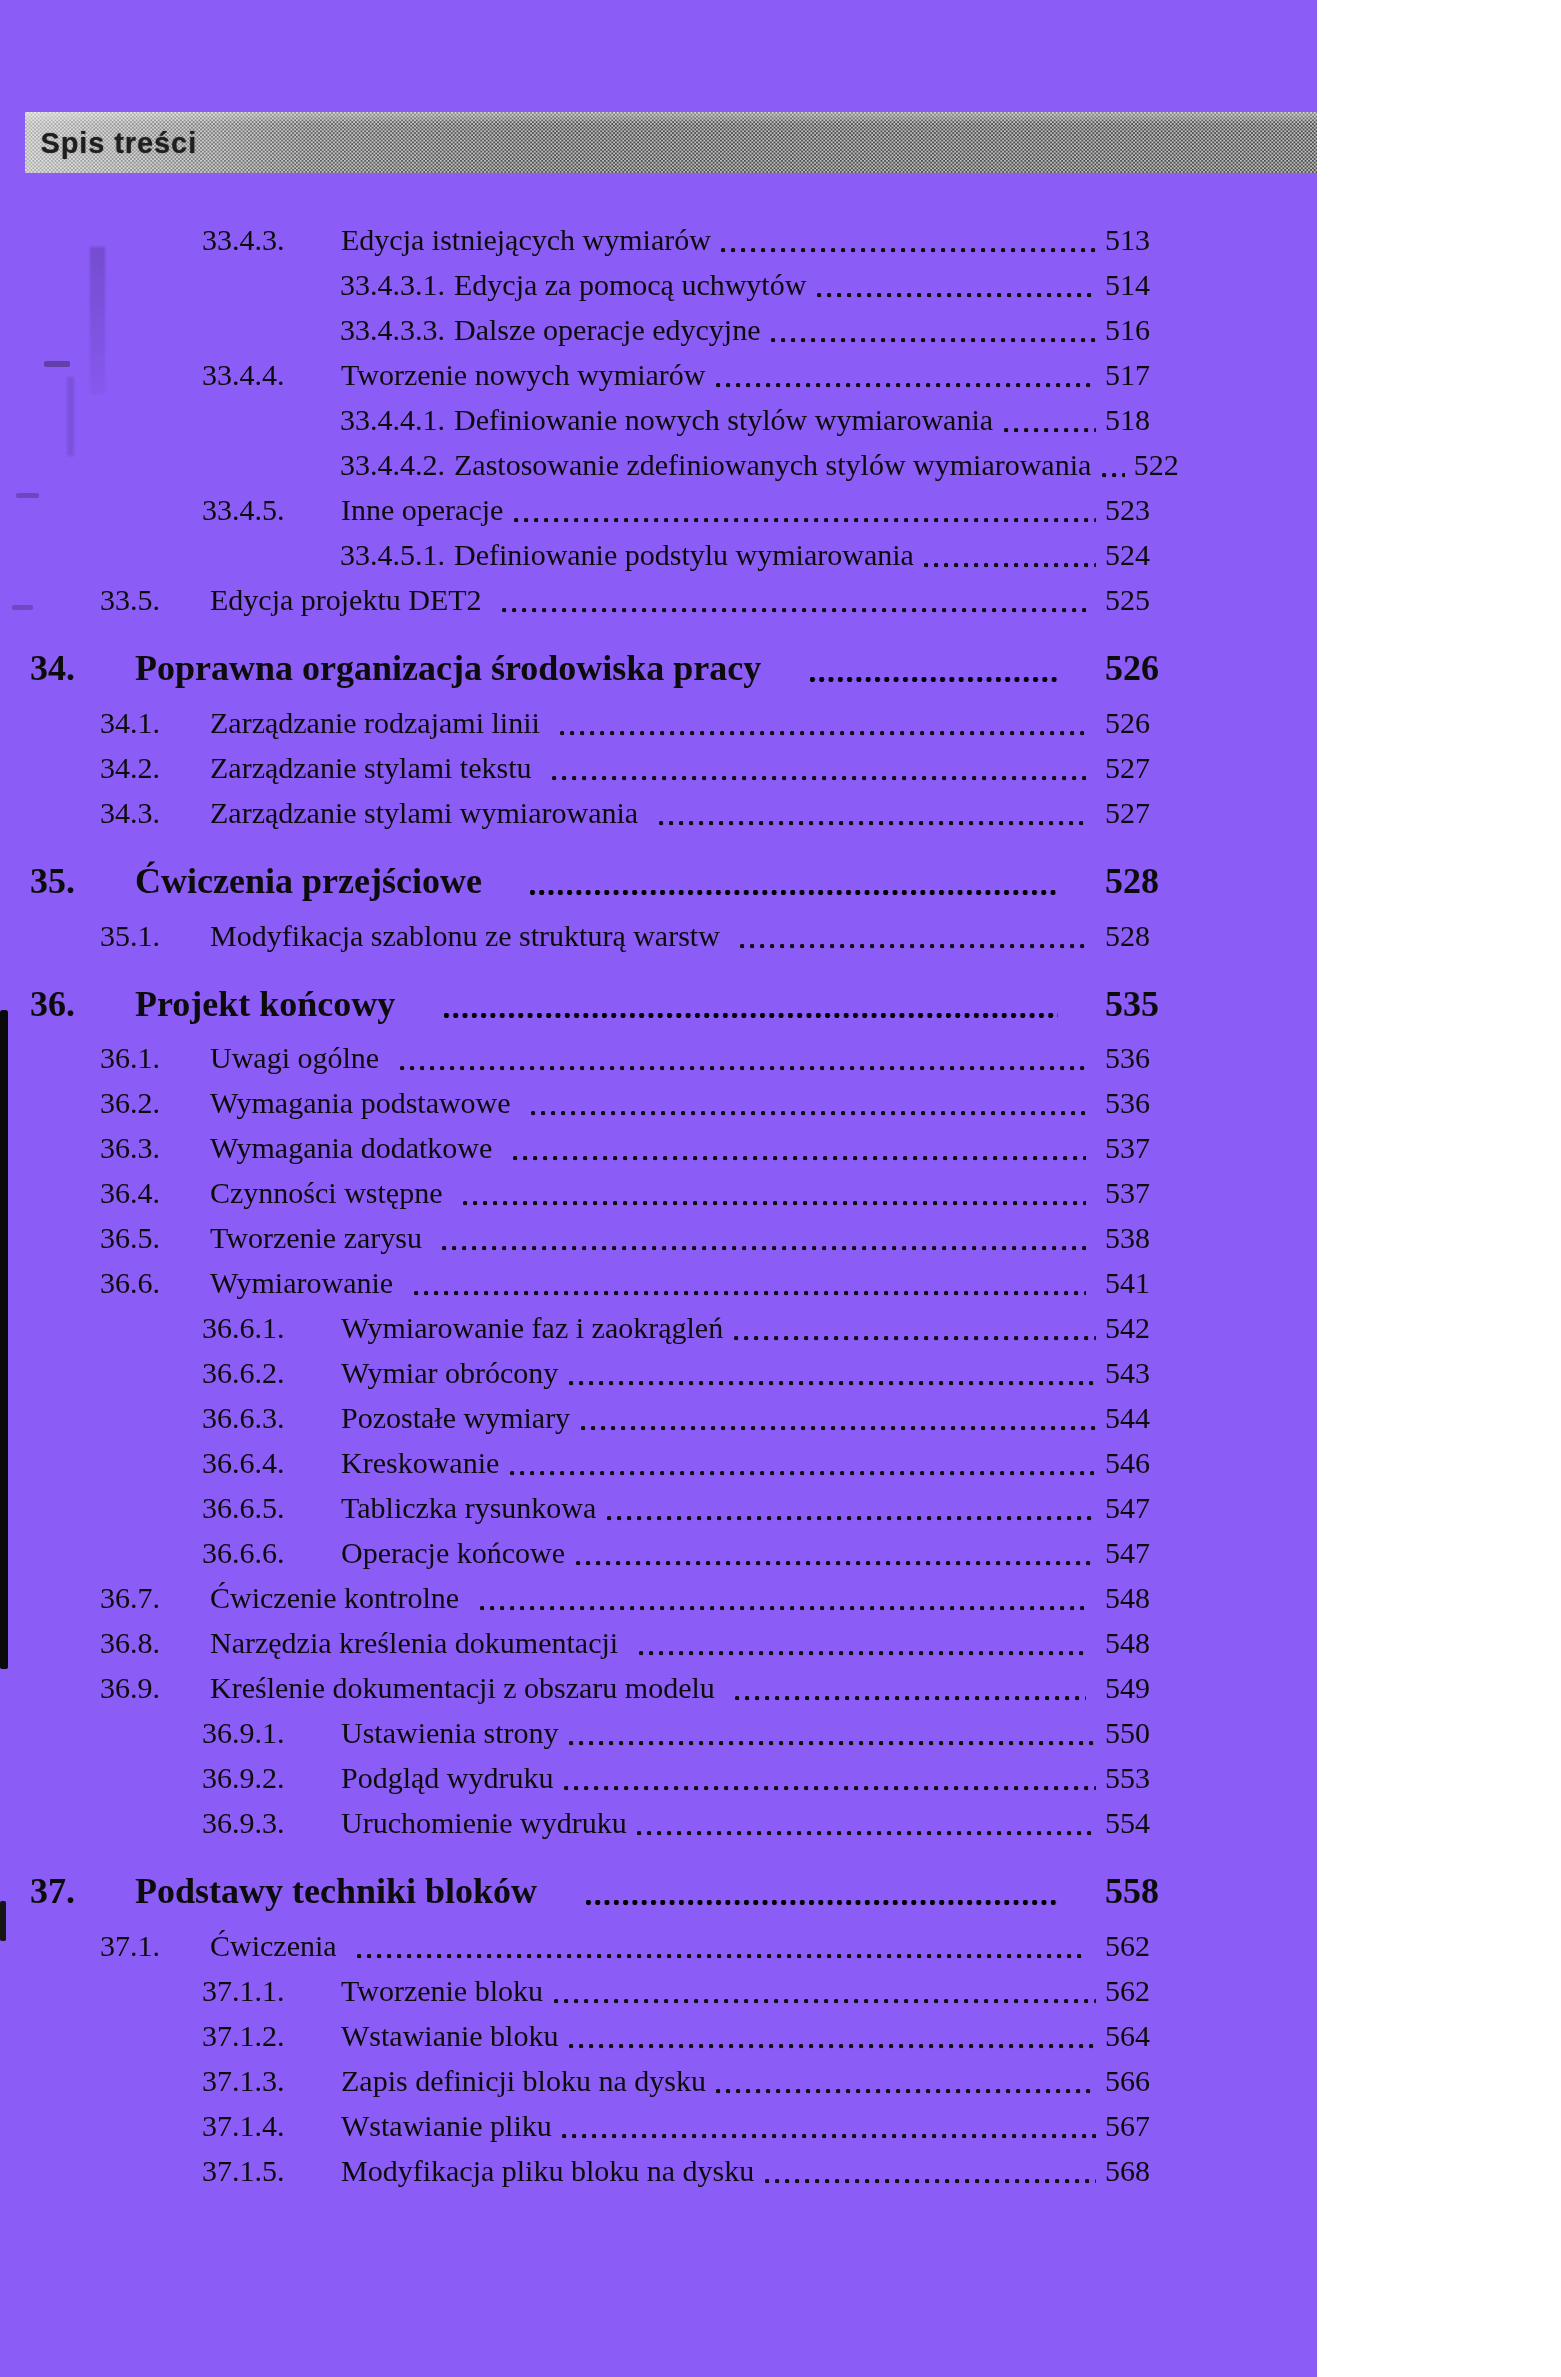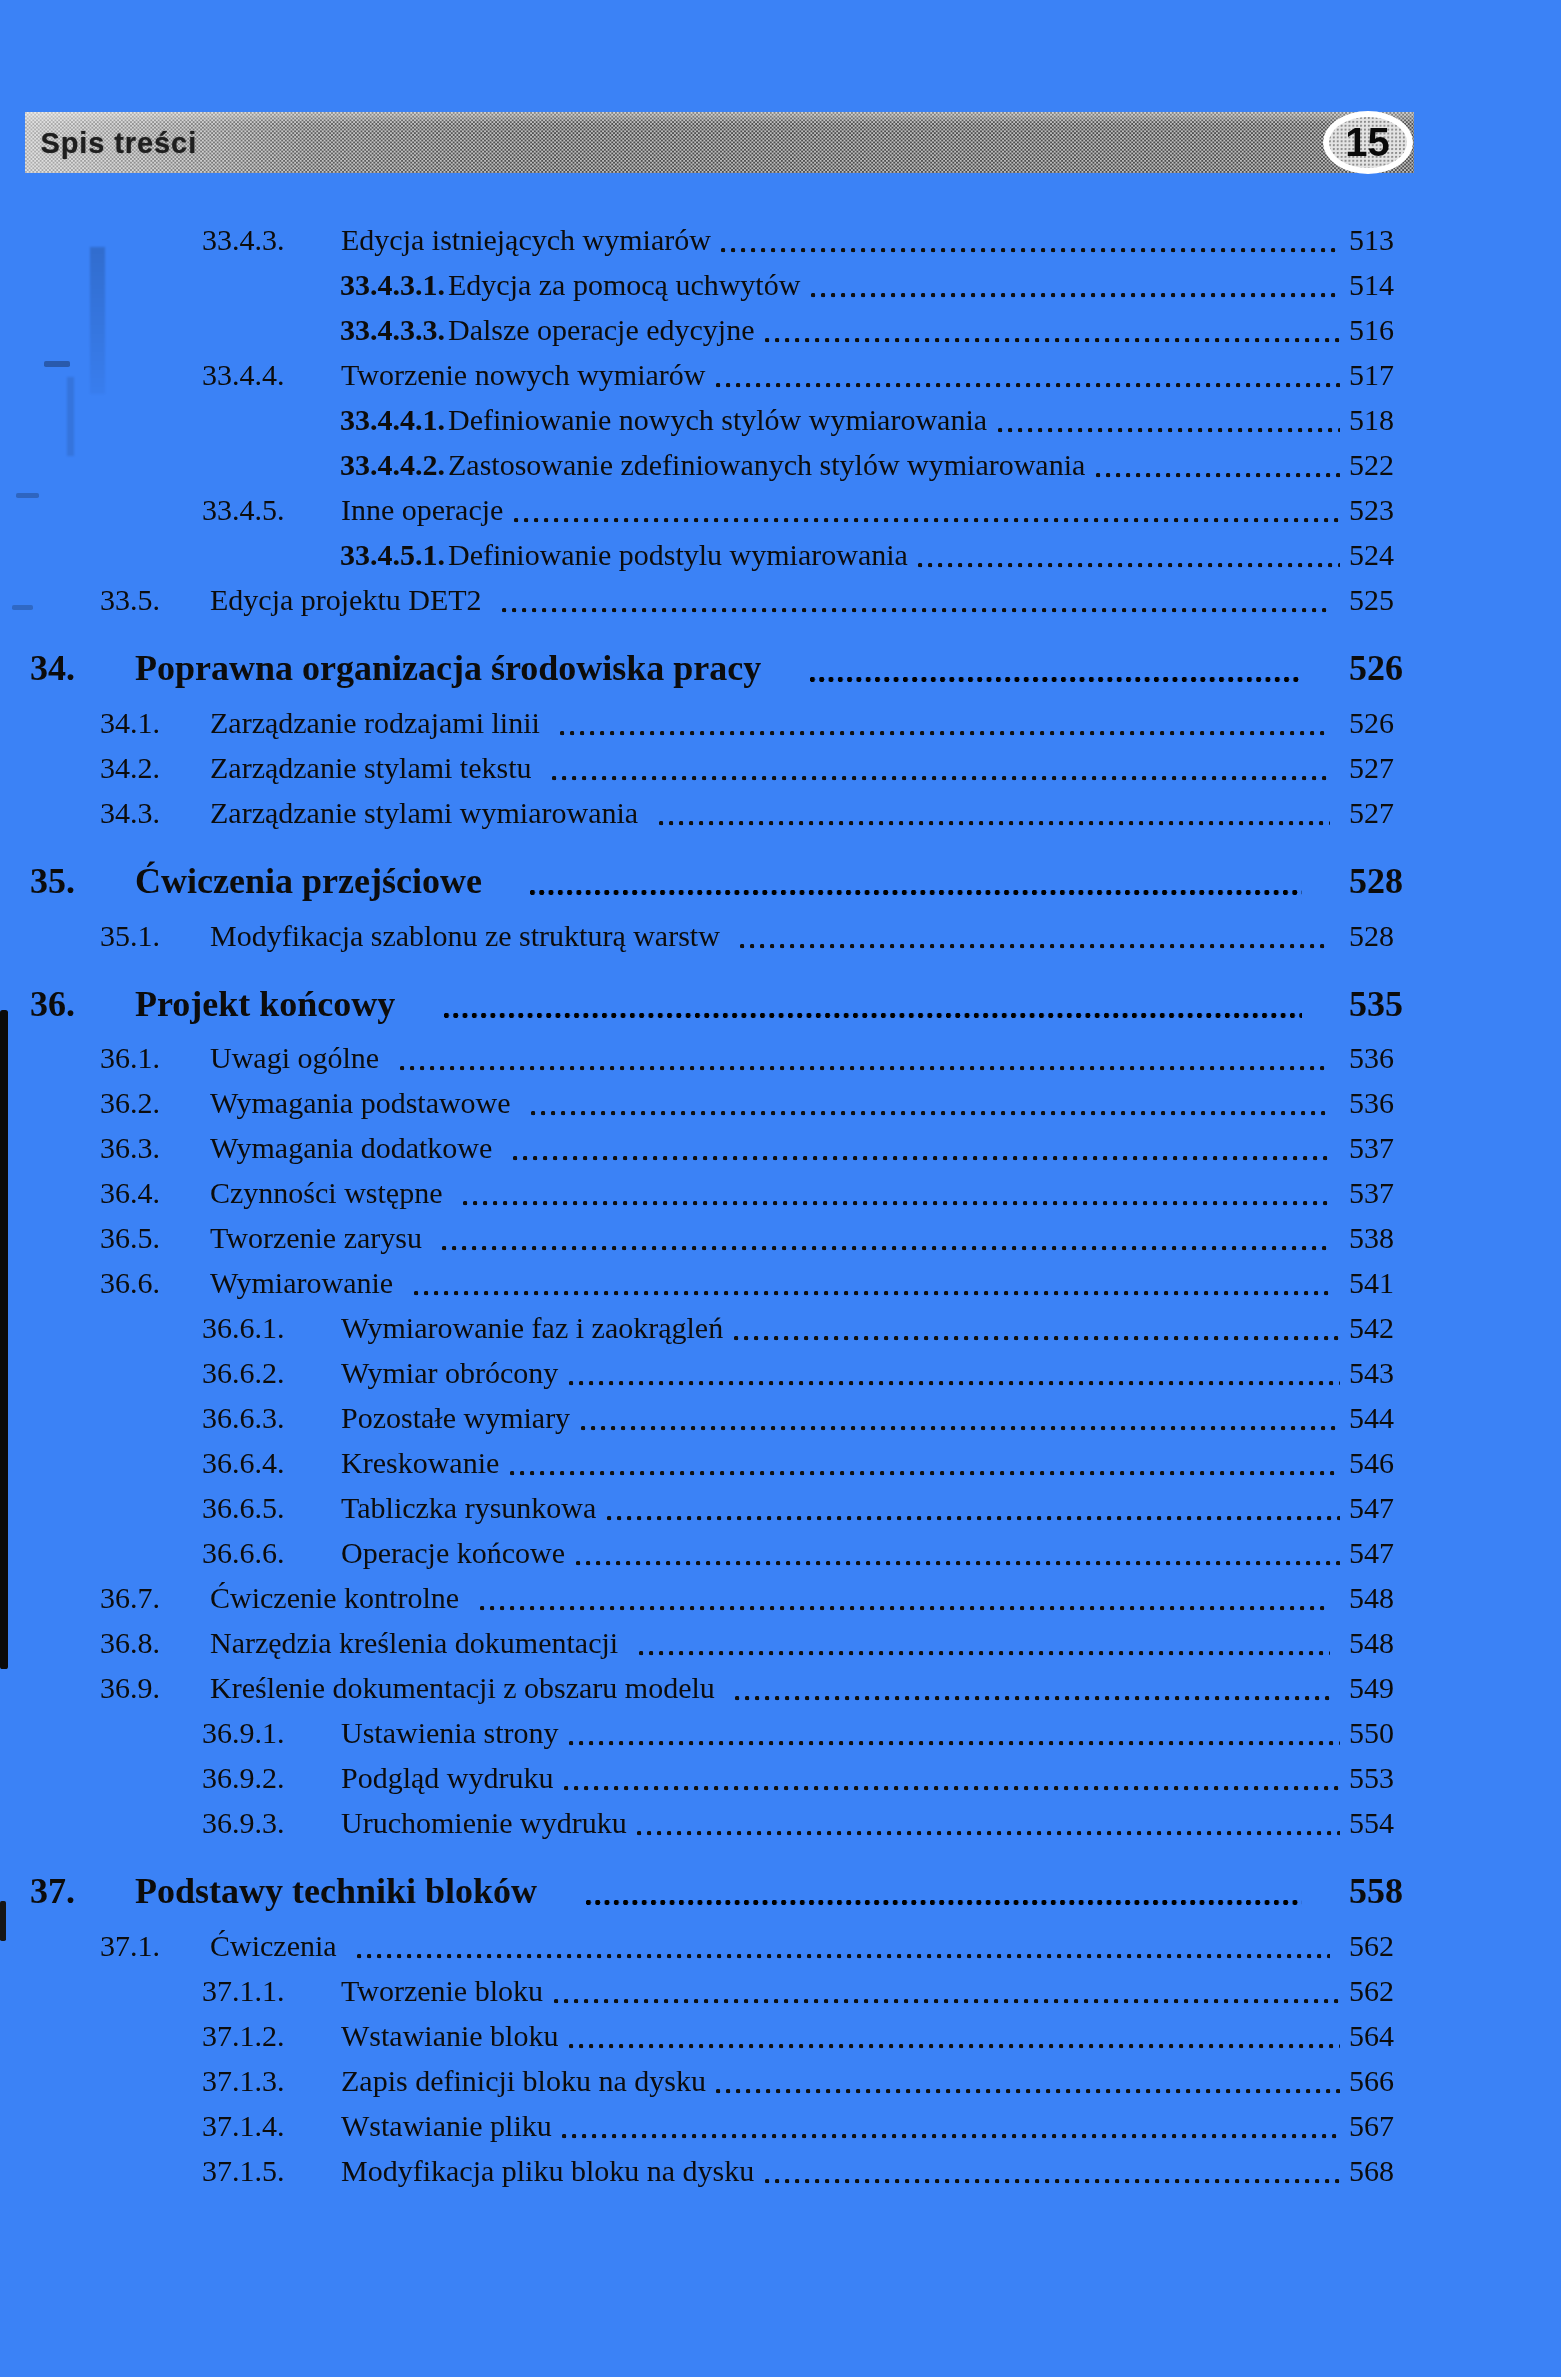--- a/index.html
+++ b/index.html
@@ -2,23 +2,23 @@
 <html style="font-size:14px"><head>
 <meta charset="utf-8">
 <style>
   html, body {
     margin: 0;
     padding: 0;
     background: #ffffff;
   }
   .page {
     position: relative;
-    width: 1561px;
+    width: 1317px;
     height: 2377px;
-    background: #3b82f6;
+    background: #8b5cf6;
     overflow: hidden;
     font-family: "Liberation Serif", "DejaVu Serif", serif;
     color: #0c0c0c;
   }
 
   
   .bar {
     position: absolute;
     left: 24.5px;
     top: 112px;
@@ -102,21 +102,21 @@
     text-align: left;
   }
 
   .level-1 { margin-left: 30px;  }
   .level-1 .num { width: 67px; }
   .level-2 { margin-left: 100px; gap: 10px; }
   .level-2 .num { width: 100px; }
   .level-3 { margin-left: 202px; }
   .level-3 .num { width: 139px; }
   .level-4 { margin-left: 340px; }
-  .level-4 .num { width: auto; margin-right: 3px; font-weight: bold; }
+  .level-4 .num { width: auto; margin-right: 9px; }
 
   .row.bold {
     font-weight: bold;
     font-size: 36px;
     margin-top: 24px;
     margin-bottom: 8.8px;
     gap: 38px;
   }
   .row.bold .dots {
     background-image: radial-gradient(circle at 2.4px 2.4px, #000 2.4px, transparent 2.9px);

